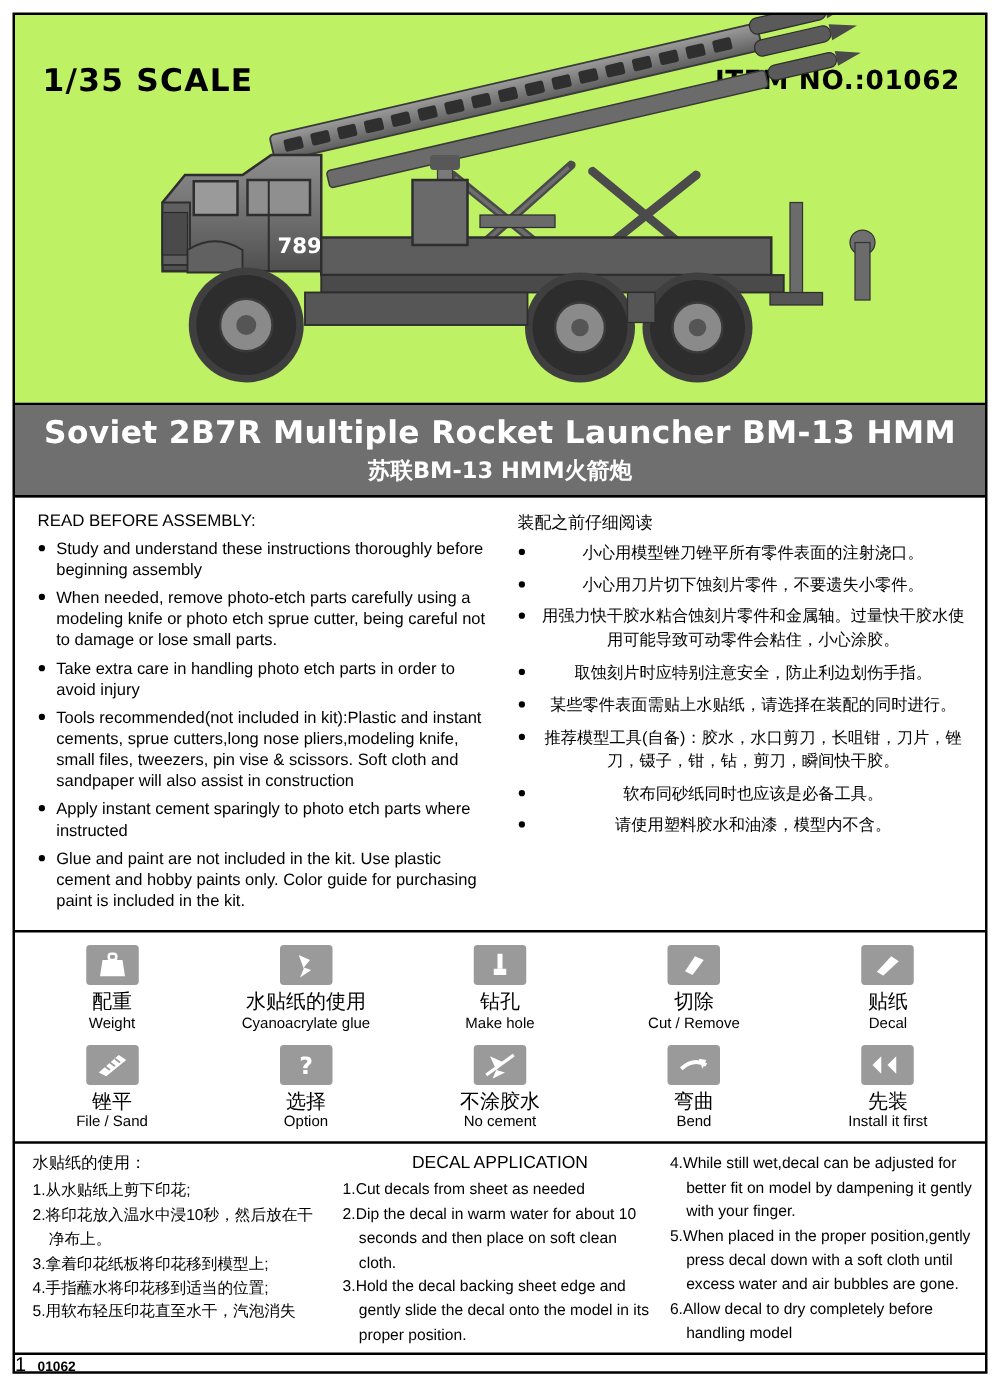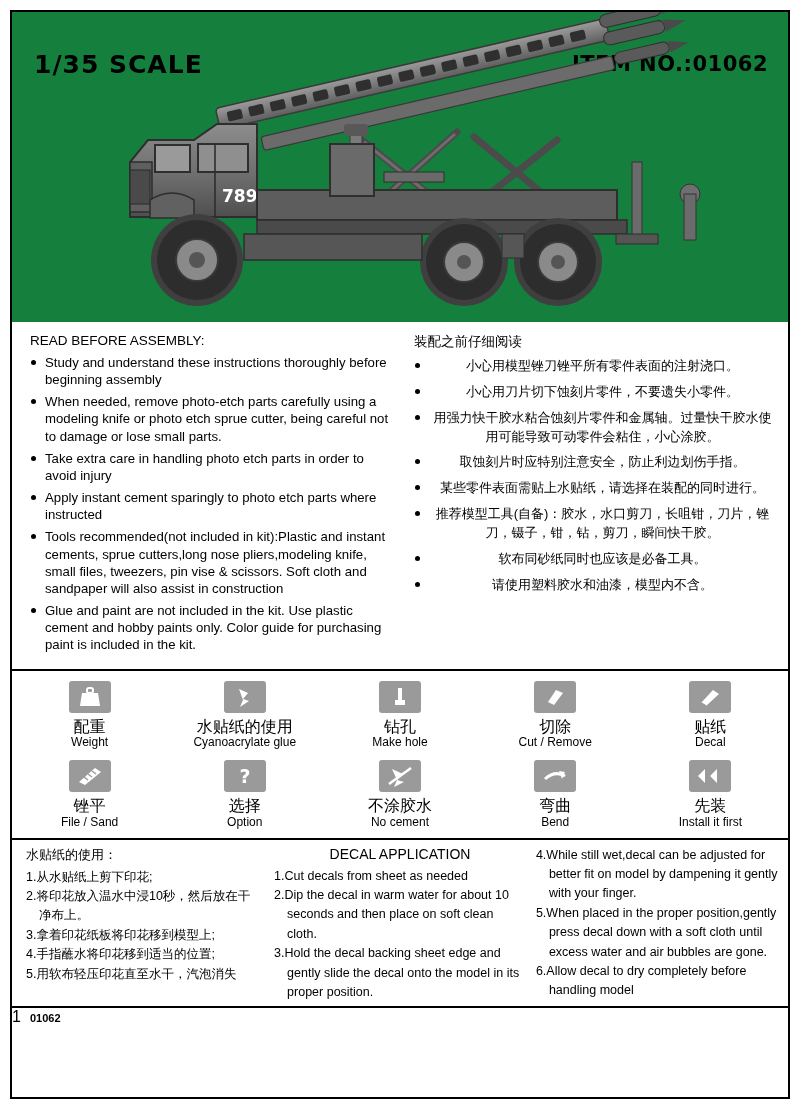--- a/index.html
+++ b/index.html
@@ -21,21 +21,21 @@
     width:780px;height:1089px;
     border:2px solid #000;
     box-sizing:border-box;
     overflow:hidden;
   }
 
   
   .hero{
     position:relative;
     height:310px;
-    background:#15803d;
+    background:#bef264;
     overflow:hidden;
   }
   .scale-label{
     position:absolute;left:22px;top:38px;
     font-size:25px;font-weight:bold;letter-spacing:1px;
     font-family:"DejaVu Sans", sans-serif;
   }
   .item-no{
     position:absolute;right:20px;top:40px;
     font-size:21px;font-weight:bold;letter-spacing:0.5px;
@@ -257,30 +257,34 @@
             <circle cx="546" cy="250" r="20" fill="#8a8a8a" stroke="#3a3a3a" stroke-width="2"></circle>
             <circle cx="546" cy="250" r="7" fill="#555"></circle>
           </g>
         </g>
 
         <rect x="232" y="222" width="178" height="26" fill="#565656" stroke="#2e2e2e" stroke-width="1.5"></rect>
         <rect x="490" y="222" width="22" height="24" fill="#565656" stroke="#2e2e2e"></rect>
       </svg>
     </div>
 
+    <div class="title-band">
+      <div class="title-en">Soviet 2B7R Multiple Rocket Launcher BM-13 HMM</div>
+      <div class="title-cn">苏联BM-13 HMM火箭炮</div>
+    </div>
 
     <div class="instr">
       <div class="col-left">
         <div class="col-head">READ BEFORE ASSEMBLY:</div>
         <ul class="bul">
           <li>Study and understand these instructions thoroughly before beginning assembly</li>
           <li>When needed, remove photo-etch parts carefully using a modeling knife or photo etch sprue cutter, being careful not to damage or lose small parts.</li>
           <li>Take extra care in handling photo etch parts in order to avoid injury</li>
+          <li>Tools recommended(not included in kit):Plastic and instant cements, sprue cutters,long nose pliers,modeling knife, small files, tweezers, pin vise &amp; scissors. Soft cloth and sandpaper will also assist in construction</li>
           <li>Apply instant cement sparingly to photo etch parts where instructed</li>
-          <li>Tools recommended(not included in kit):Plastic and instant cements, sprue cutters,long nose pliers,modeling knife, small files, tweezers, pin vise &amp; scissors. Soft cloth and sandpaper will also assist in construction</li>
           <li>Glue and paint are not included in the kit. Use plastic cement and hobby paints only. Color guide for purchasing paint is included in the kit.</li>
         </ul>
       </div>
       <div class="col-right">
         <div class="col-head">装配之前仔细阅读</div>
         <ul class="bul">
           <li>小心用模型锉刀锉平所有零件表面的注射浇口。</li>
           <li>小心用刀片切下蚀刻片零件，不要遗失小零件。</li>
           <li>用强力快干胶水粘合蚀刻片零件和金属轴。过量快干胶水使用可能导致可动零件会粘住，小心涂胶。</li>
           <li>取蚀刻片时应特别注意安全，防止利边划伤手指。</li>

